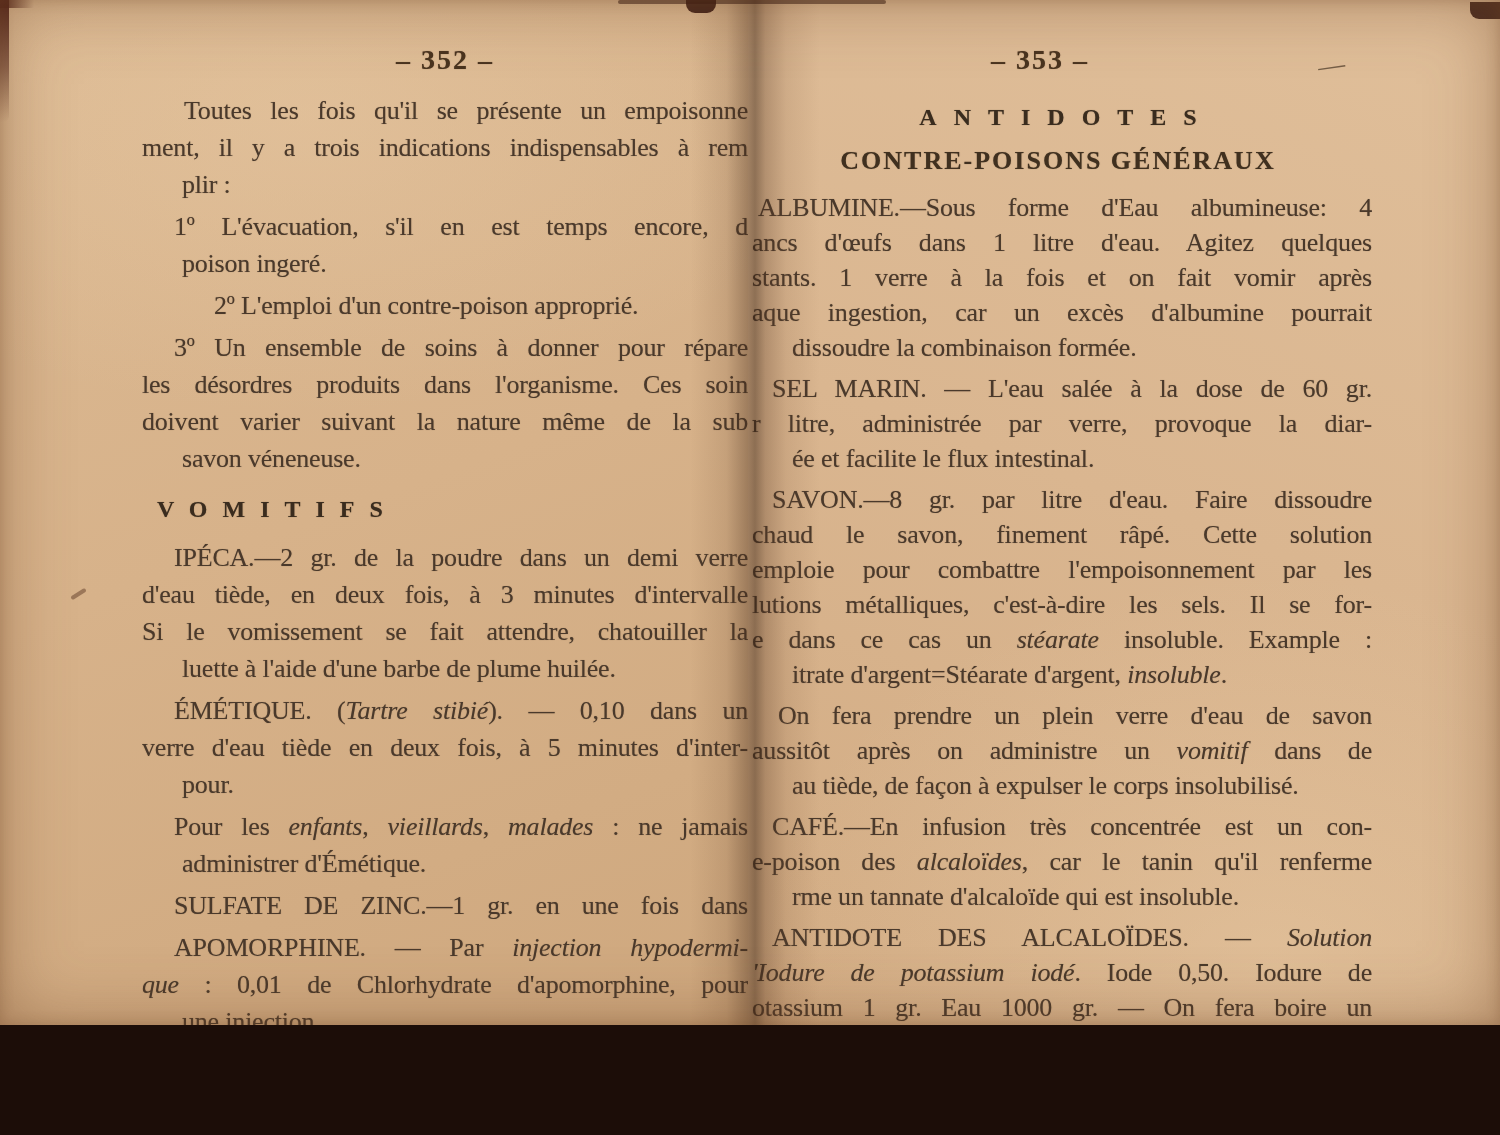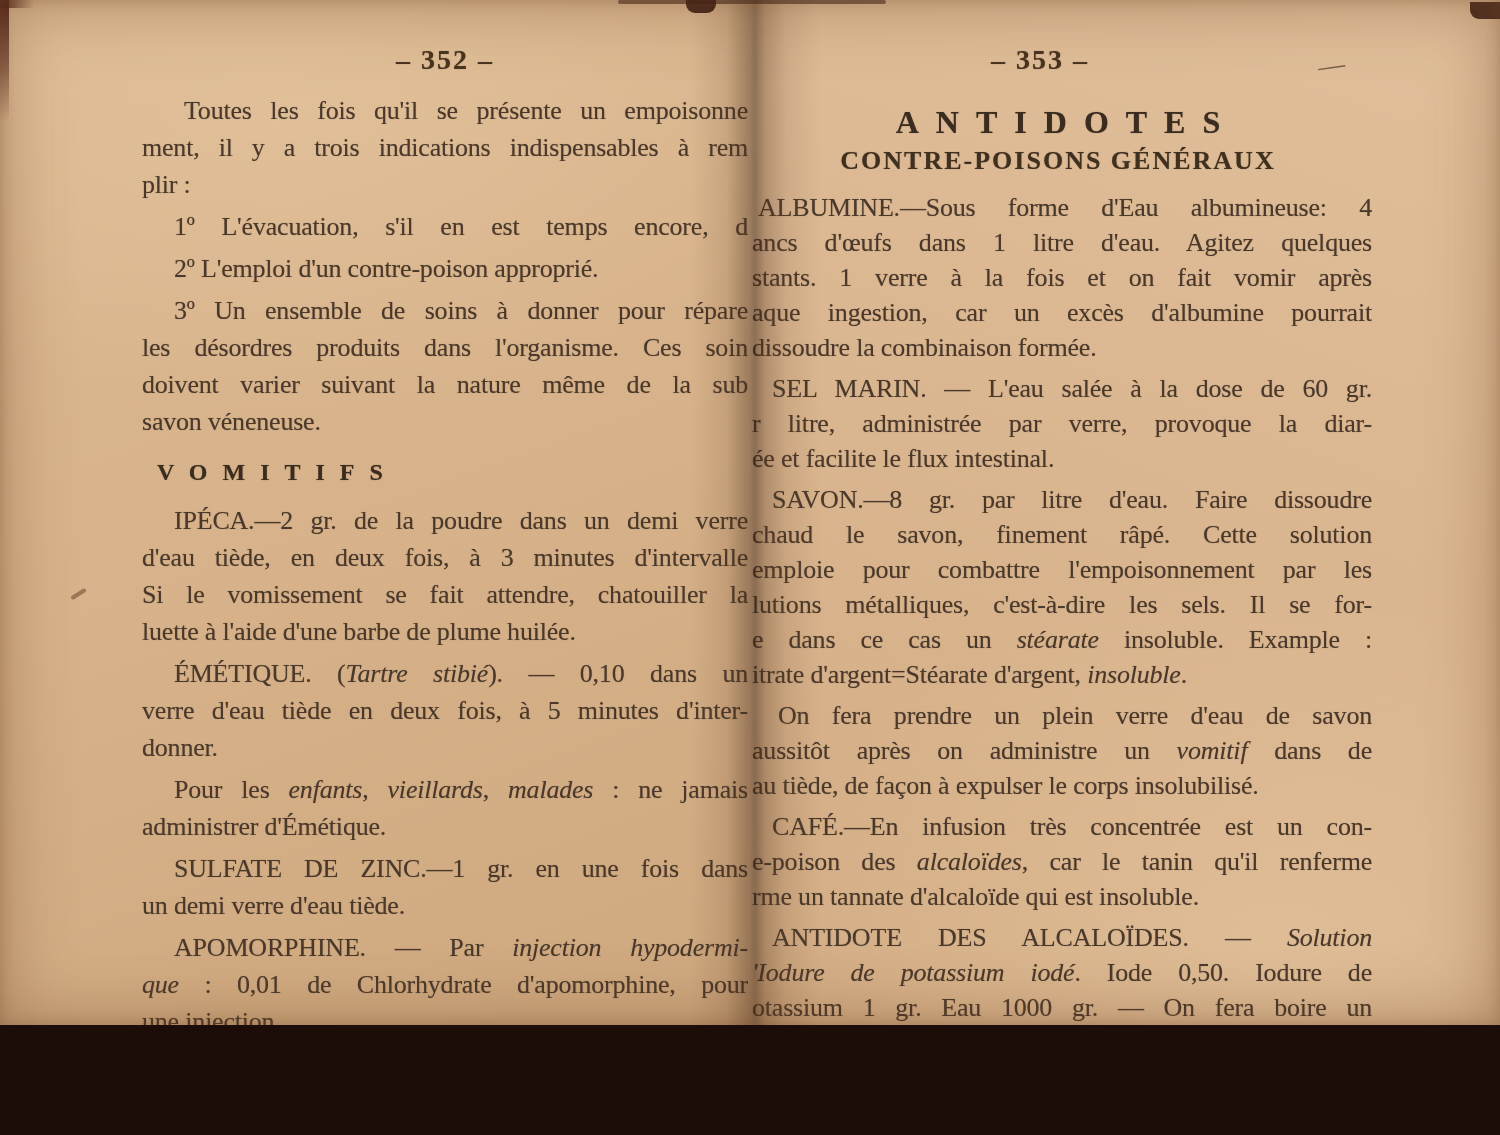--- a/index.html
+++ b/index.html
@@ -41,33 +41,33 @@
   .content{position:absolute; font-size:26px;}
   .page-left .content{left:142px; top:92px; width:606px;}
   .page-right .content{left:4px; top:190px; width:620px;}
   .line{
     text-align:justify; text-align-last:justify;
     overflow:hidden; letter-spacing:-0.2px;
     text-shadow:0 0 1px rgba(74,57,43,.45);
   }
   .page-left .line{height:37px; line-height:37px;}
   .page-right .line{height:35px; line-height:35px;}
-  .line.last{text-align-last:left;}
+  .line.last{text-align-last:left;margin-left:40px;}
   .para{margin-top:5px;}
   .page-right .para{margin-top:6px;}
   .content .para:first-child{margin-top:0;}
   .it{font-style:italic;}
   .heading{
     margin:14px 0 12px; text-align:left; font-weight:bold;
     font-size:24px; line-height:36px; letter-spacing:15px; text-indent:15px;
     color:#3a2c1e; text-shadow:0 0 1px rgba(58,44,30,.5);
   }
   .rp-heading{
     position:absolute; top:104px; left:4px; width:612px; text-align:center;
-    font-weight:bold; font-size:32px; letter-spacing:17px; text-indent:17px;
+    font-weight:bold; font-size:24px; letter-spacing:17px; text-indent:17px;
     color:#3a2c1e; text-shadow:0 0 1px rgba(58,44,30,.5);
   }
   .rp-subheading{
     position:absolute; top:146px; left:4px; width:612px; text-align:center;
     font-weight:bold; font-size:26px; letter-spacing:2px;
     color:#40301f; text-shadow:0 0 1px rgba(64,48,31,.5);
   }
   .stray-dash{
     position:absolute; left:1318px; top:50px; font-size:27px; color:#5a4632;
     transform:rotate(-8deg); opacity:.8;
@@ -99,49 +99,49 @@
   <div class="page page-left">
     <div class="pagenum">– 352 –</div>
     <div class="content" id="left-content">
         <div class="para">
           <div class="line" style="text-indent: 42px;">Toutes les fois qu'il se présente un empoisonne</div>
           <div class="line">ment, il y a trois indications indispensables à rem</div>
           <div class="line last">plir :</div>
         </div>
         <div class="para">
           <div class="line" style="text-indent: 32px;">1º L'évacuation, s'il en est temps encore, d</div>
+          <div class="line last">poison ingeré.</div>
         </div>
         <div class="para">
           <div class="line last" style="text-indent: 32px;">2º L'emploi d'un contre-poison approprié.</div>
         </div>
         <div class="para">
           <div class="line" style="text-indent: 32px;">3º Un ensemble de soins à donner pour répare</div>
           <div class="line">les désordres produits dans l'organisme. Ces soin</div>
           <div class="line">doivent varier suivant la nature même de la sub</div>
           <div class="line last">savon véneneuse.</div>
         </div>
         <div class="heading">VOMITIFS</div>
         <div class="para">
           <div class="line" style="text-indent: 32px;">IPÉCA.—2 gr. de la poudre dans un demi verre</div>
           <div class="line">d'eau tiède, en deux fois, à 3 minutes d'intervalle</div>
           <div class="line">Si le vomissement se fait attendre, chatouiller la</div>
           <div class="line last">luette à l'aide d'une barbe de plume huilée.</div>
         </div>
         <div class="para">
           <div class="line" style="text-indent: 32px;">ÉMÉTIQUE. (<span class="it">Tartre stibié</span>). — 0,10 dans un</div>
           <div class="line">verre d'eau tiède en deux fois, à 5 minutes d'inter-</div>
-          <div class="line last">donner.</div>
+          <div class="line last">pour.</div>
         </div>
         <div class="para">
           <div class="line" style="text-indent: 32px;">Pour les <span class="it">enfants</span>, <span class="it">vieillards</span>, <span class="it">malades</span> : ne jamais</div>
           <div class="line last">administrer d'Émétique.</div>
         </div>
         <div class="para">
           <div class="line" style="text-indent: 32px;">SULFATE DE ZINC.—1 gr. en une fois dans</div>
-          <div class="line last">un demi verre d'eau tiède.</div>
         </div>
         <div class="para">
           <div class="line" style="text-indent: 32px;">APOMORPHINE. — Par <span class="it">injection hypodermi-</span></div>
           <div class="line"><span class="it">que</span> : 0,01 de Chlorhydrate d'apomorphine, pour</div>
           <div class="line last">une injection.</div>
         </div>
       </div>
   </div>
 
   <div class="page page-right">

